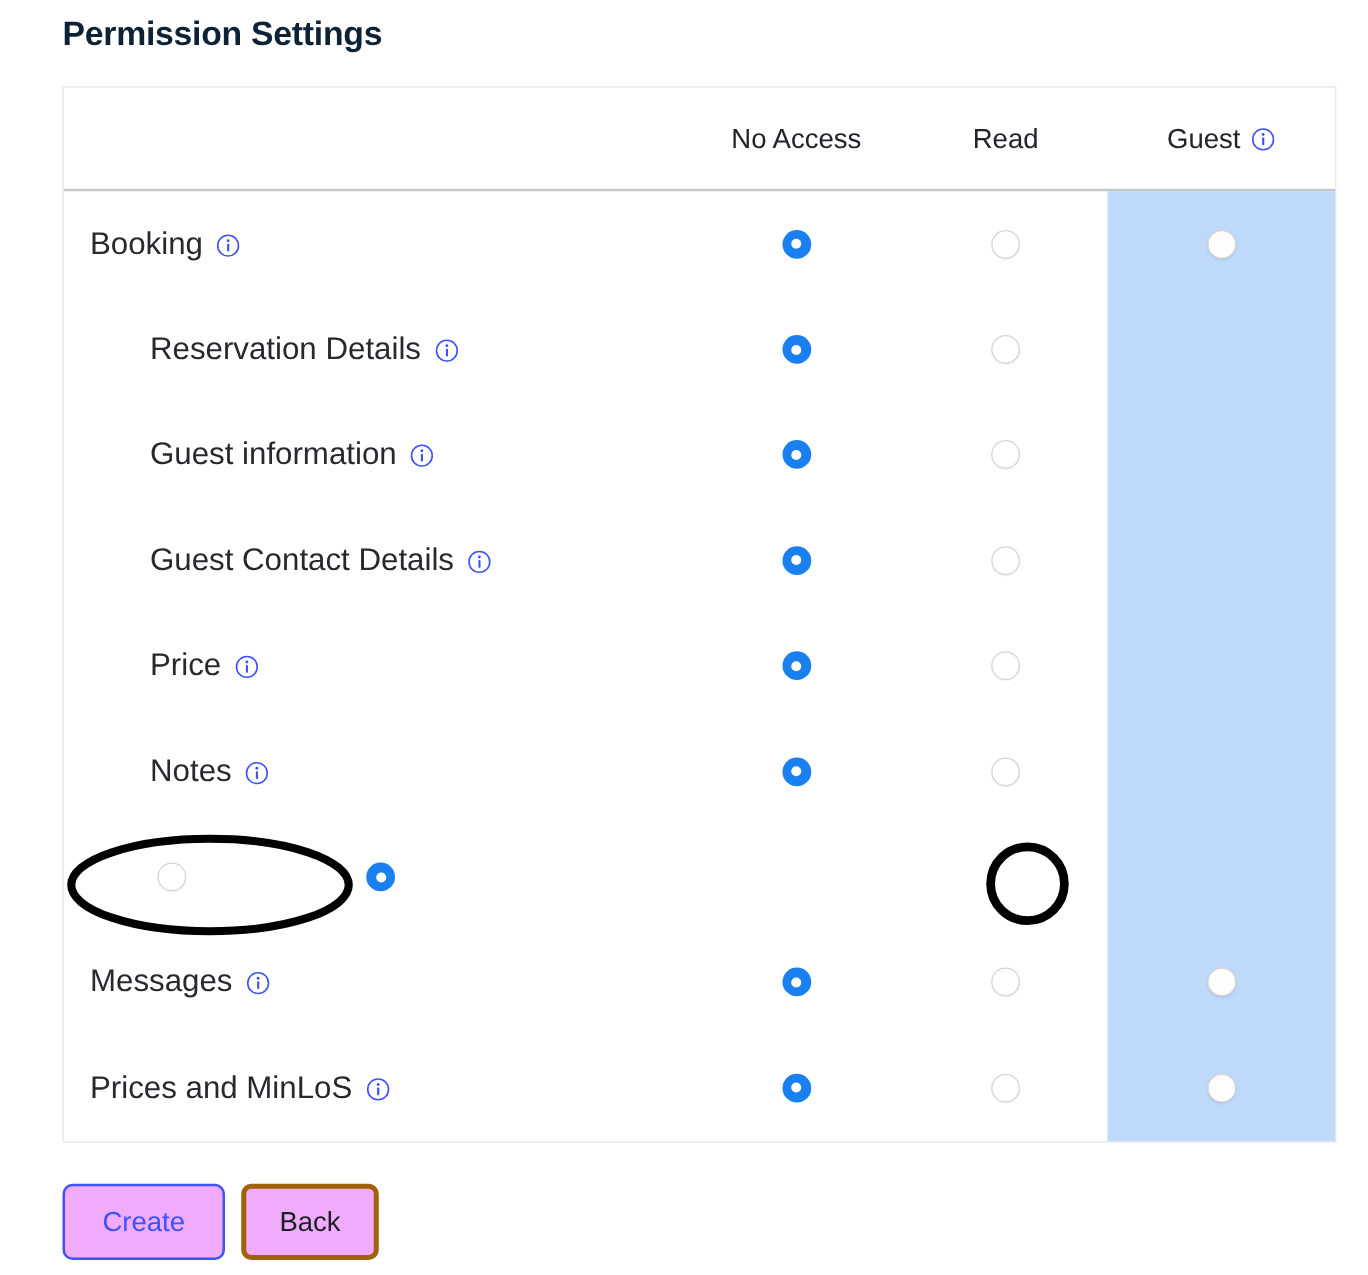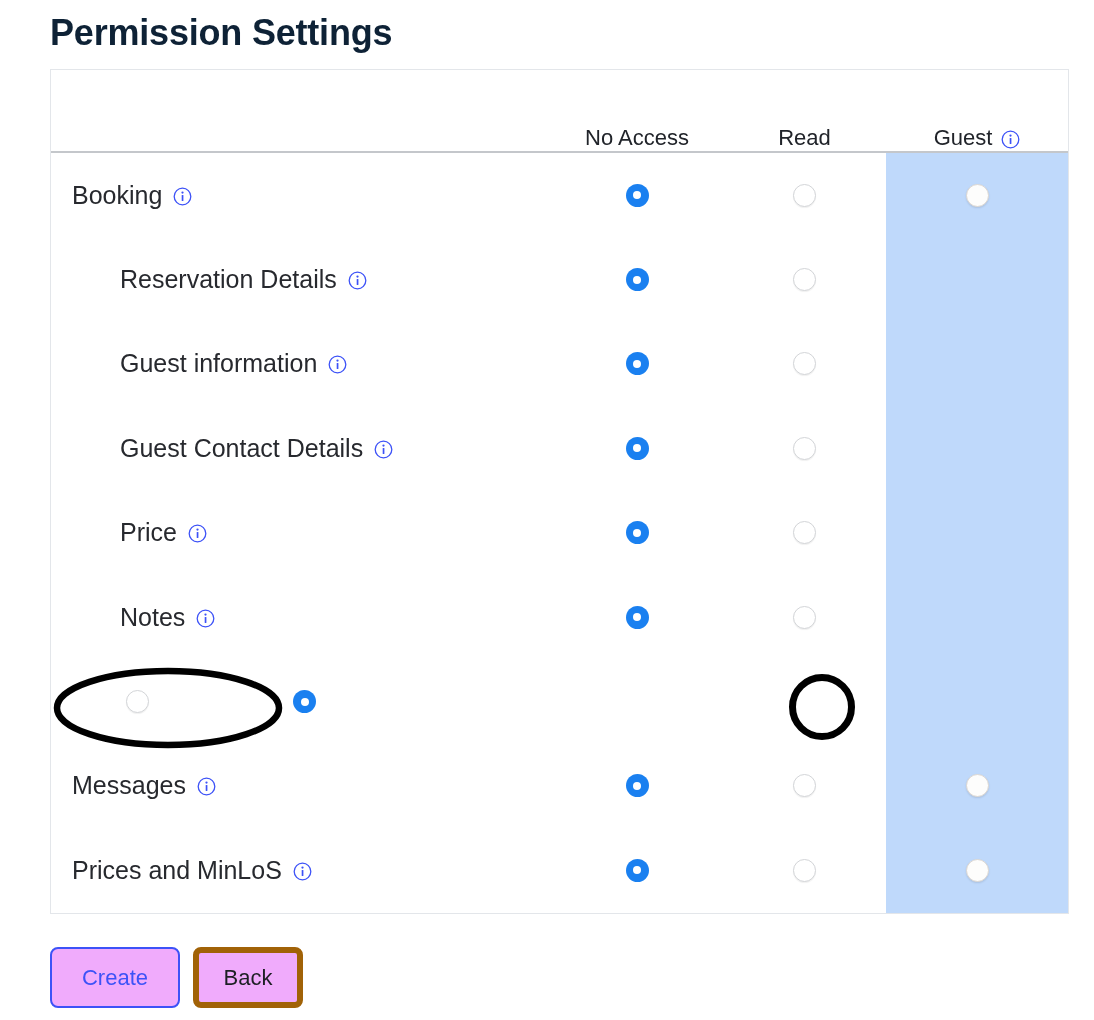--- a/index.html
+++ b/index.html
@@ -21,21 +21,21 @@
     position: relative;
     width: 1094px;
     height: 1020px;
   }
 
   
   .page-title {
     position: absolute;
     left: 50px;
     top: 12px;
-    font-size: 36px;
+    font-size: 27px;
     font-weight: bold;
     color: #0e2236;
     letter-spacing: -0.2px;
     white-space: nowrap;
   }
 
   
   .perm-table {
     position: absolute;
     left: 50px;
@@ -56,21 +56,21 @@
     background: #bfd9fb;
     z-index: 0;
   }
 
   
   .thead {
     position: relative;
     z-index: 2;
     height: 83px;
     display: flex;
-    align-items: flex-end;
+    align-items: center;
     border-bottom: 2px solid #c4c7cb;
     background: transparent;
   }
   .th-label-col {
     width: 500px;
     flex: 0 0 500px;
   }
   .th {
     flex: 0 0 172px;
     display: flex;
@@ -185,21 +185,21 @@
     align-items: center;
     justify-content: center;
     cursor: pointer;
   }
   .btn-create {
     border: 2px solid #3d52f7;
     color: #3d52f7;
     min-width: 130px;
   }
   .btn-back {
-    border: 6px solid #a16207;
+    border: 4px solid #a16207;
     color: #1d1f24;
     min-width: 110px;
   }
 
   
   .annot {
     position: absolute;
     pointer-events: none;
     z-index: 50;
   }

